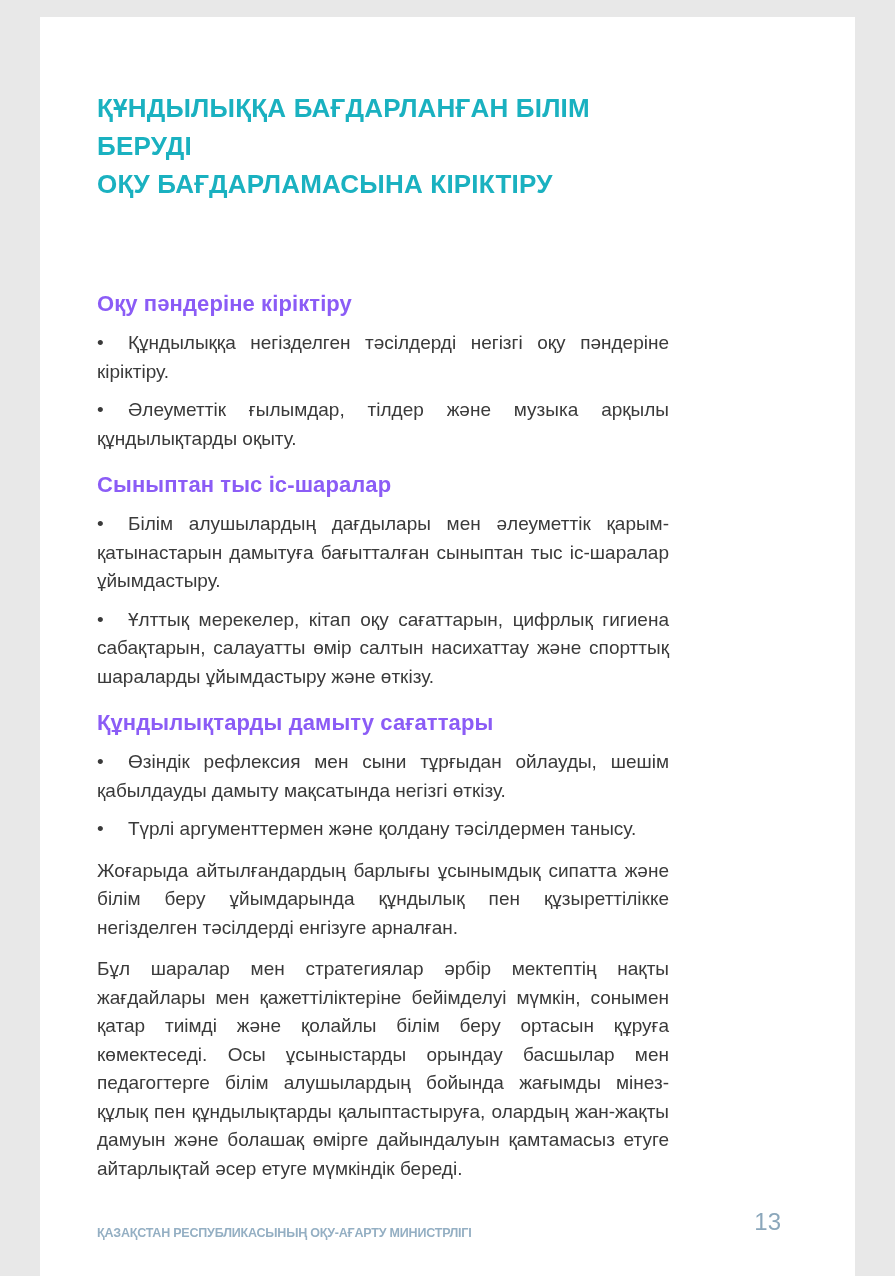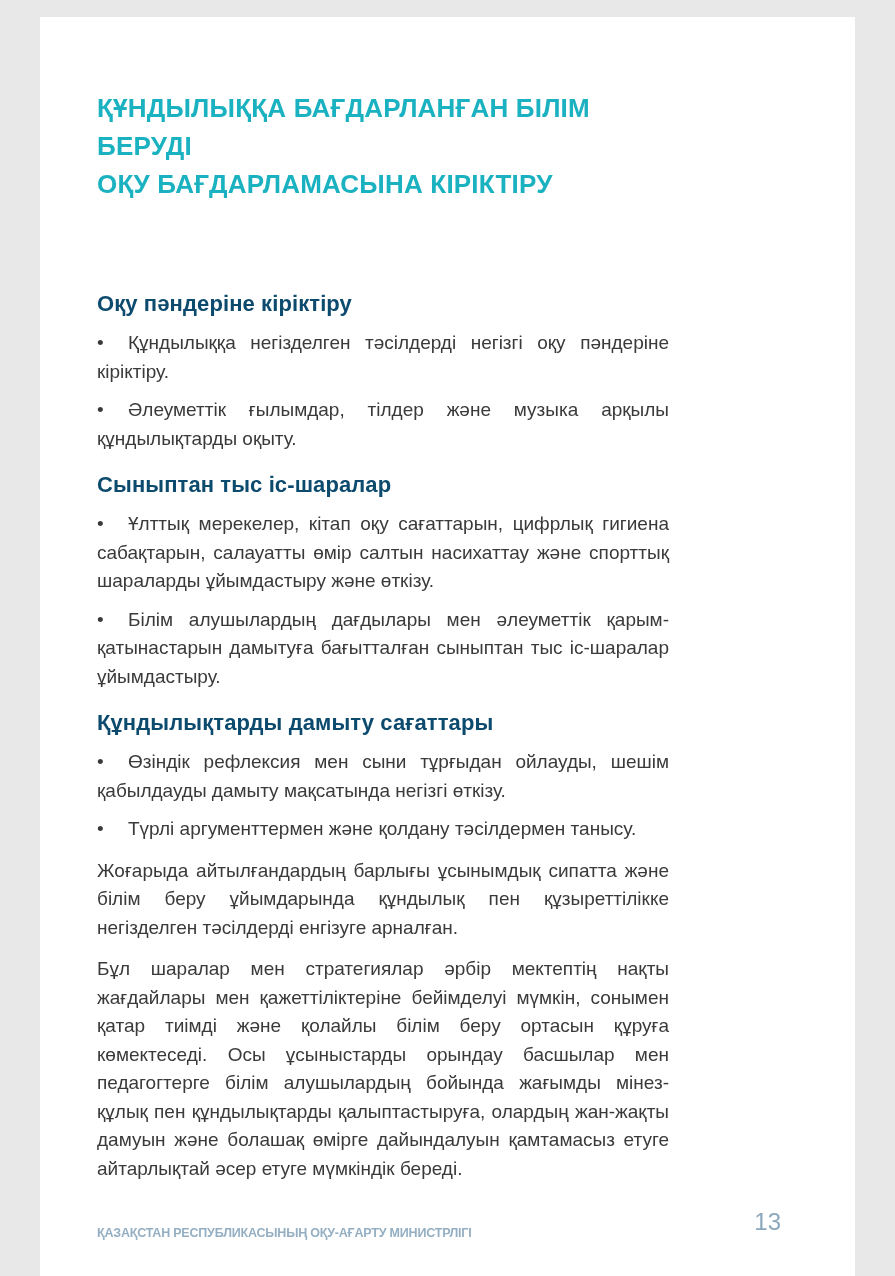--- a/index.html
+++ b/index.html
@@ -21,21 +21,21 @@
     margin:0;
     color:#1ab1c0;
     font-size:26px;
     line-height:38px;
     font-weight:600;
     letter-spacing:0.2px;
   }
   .doc-title span { display:block; }
   .section-heading {
     margin:17px 0 4px 0;
-    color:#0c4a6e;
+    color:#8b5cf6;
     font-size:22px;
     line-height:30px;
     font-weight:600;
     letter-spacing:0.1px;
   }
   .first-section { margin-top:86px; }
   .bullet, .para {
     margin:10px 0;
     color:#3a3a3a;
     font-size:19px;
@@ -79,24 +79,24 @@
     <h2 class="section-heading first-section">Оқу пәндеріне кіріктіру</h2>
     <p class="bullet">
       <span class="marker">•</span><span>Құндылыққа негізделген тәсілдерді негізгі оқу пәндеріне кіріктіру.</span>
     </p>
     <p class="bullet">
       <span class="marker">•</span><span>Әлеуметтік ғылымдар, тілдер және музыка арқылы құндылықтарды оқыту.</span>
     </p>
 
     <h2 class="section-heading">Сыныптан тыс іс-шаралар</h2>
     <p class="bullet">
-      <span class="marker">•</span><span>Ұлттық мерекелер, кітап оқу сағаттарын, цифрлық гигиена сабақтарын, салауатты өмір салтын насихаттау және спорттық шараларды ұйымдастыру және өткізу.</span>
+      <span class="marker">•</span><span>Білім алушылардың дағдылары мен әлеуметтік қарым-қатынастарын дамытуға бағытталған сыныптан тыс іс-шаралар ұйымдастыру.</span>
     </p>
     <p class="bullet">
-      <span class="marker">•</span><span>Білім алушылардың дағдылары мен әлеуметтік қарым-қатынастарын дамытуға бағытталған сыныптан тыс іс-шаралар ұйымдастыру.</span>
+      <span class="marker">•</span><span>Ұлттық мерекелер, кітап оқу сағаттарын, цифрлық гигиена сабақтарын, салауатты өмір салтын насихаттау және спорттық шараларды ұйымдастыру және өткізу.</span>
     </p>
 
     <h2 class="section-heading">Құндылықтарды дамыту сағаттары</h2>
     <p class="bullet">
       <span class="marker">•</span><span>Өзіндік рефлексия мен сыни тұрғыдан ойлауды, шешім қабылдауды дамыту мақсатында негізгі өткізу.</span>
     </p>
     <p class="bullet">
       <span class="marker">•</span><span>Түрлі аргументтермен және қолдану тәсілдермен танысу.</span>
     </p>
 

